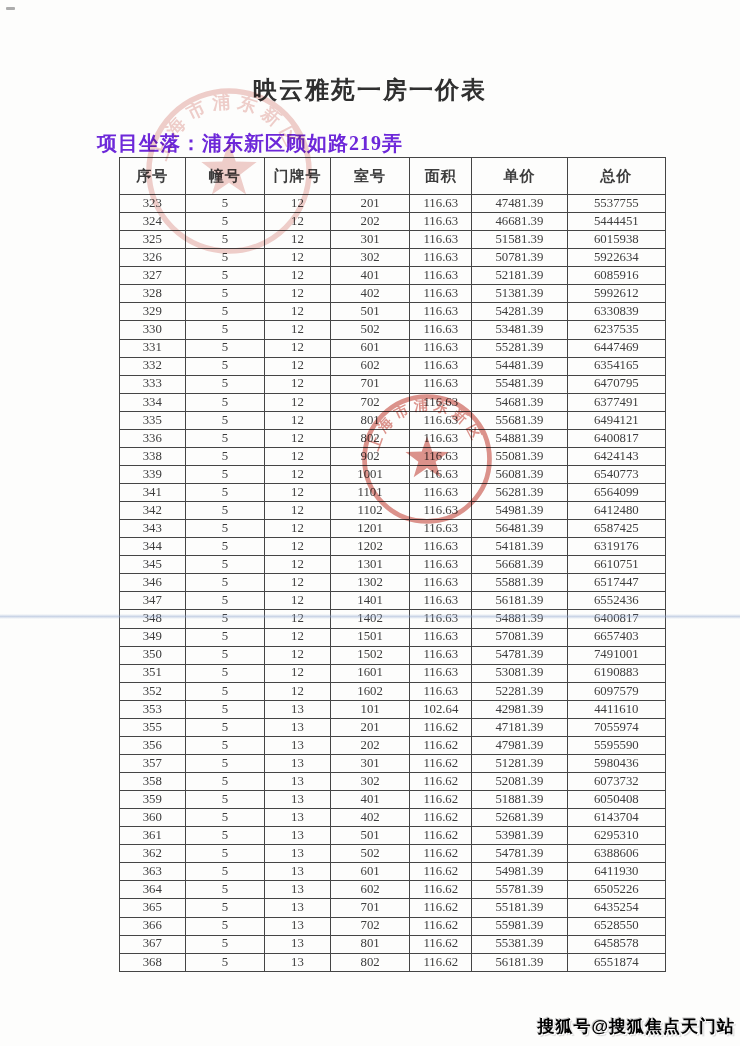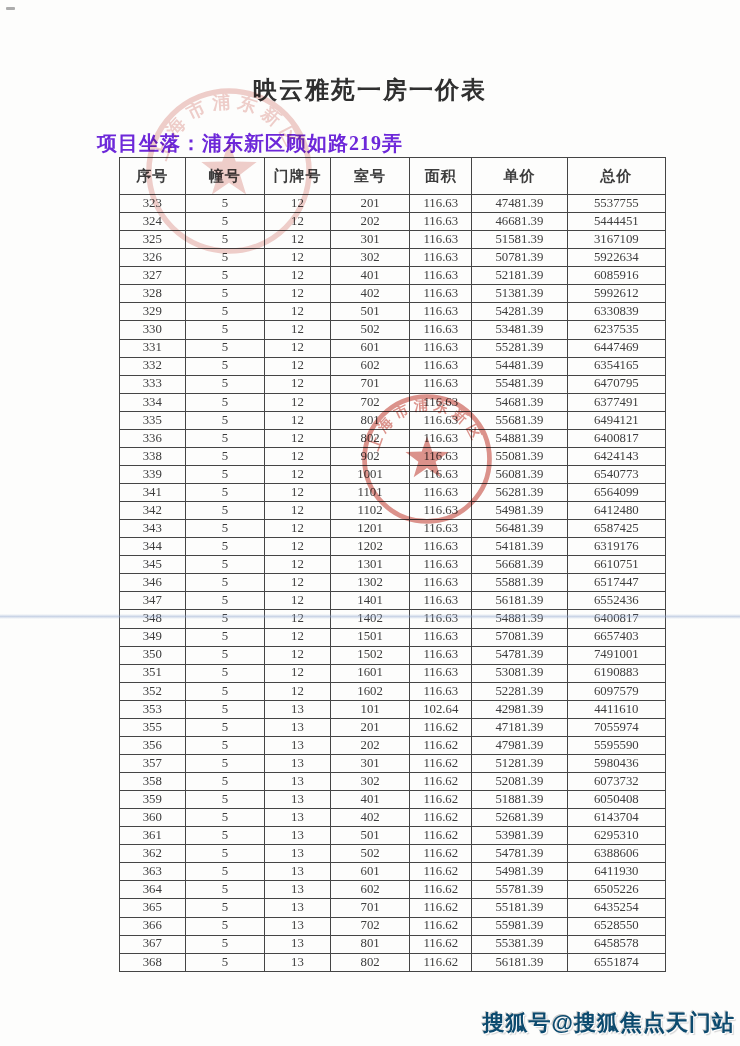--- a/index.html
+++ b/index.html
@@ -48,22 +48,22 @@
     pointer-events:none;
   }
   
   .stamp { position:absolute; mix-blend-mode:multiply; pointer-events:none; }
   #stamp-top    { left:138px; top:80px;  width:182px; height:182px; opacity:0.26; }
   #stamp-middle { left:356px; top:388px; width:142px; height:142px; opacity:0.58; }
   .stamp svg { width:100%; height:100%; }
   
   #watermark {
     position:absolute; right:5px; bottom:8px;
-    font-size:22px; font-weight:700; letter-spacing:1px;
-    color:#0c4a6e;
+    font-size:17px; font-weight:700; letter-spacing:1px;
+    color:#000000;
     text-shadow:1px 1px 0 #ffffff, 2px 2px 1px #d6d6d6, -1px -1px 0 #c9c9c9;
     font-family:"Liberation Sans","DejaVu Sans",sans-serif;
   }
   
   #scan-artifact {
     position:absolute; left:6px; top:7px; width:9px; height:3px;
     background:#6a6a6a; opacity:0.55; border-radius:1px;
   }
 </style>
 </head>
@@ -118,21 +118,21 @@
             <td>46681.39</td>
             <td>5444451</td>
           </tr>
           <tr>
             <td>325</td>
             <td>5</td>
             <td>12</td>
             <td>301</td>
             <td>116.63</td>
             <td>51581.39</td>
-            <td>3167109</td>
+            <td>6015938</td>
           </tr>
           <tr>
             <td>326</td>
             <td>5</td>
             <td>12</td>
             <td>302</td>
             <td>116.63</td>
             <td>50781.39</td>
             <td>5922634</td>
           </tr>

